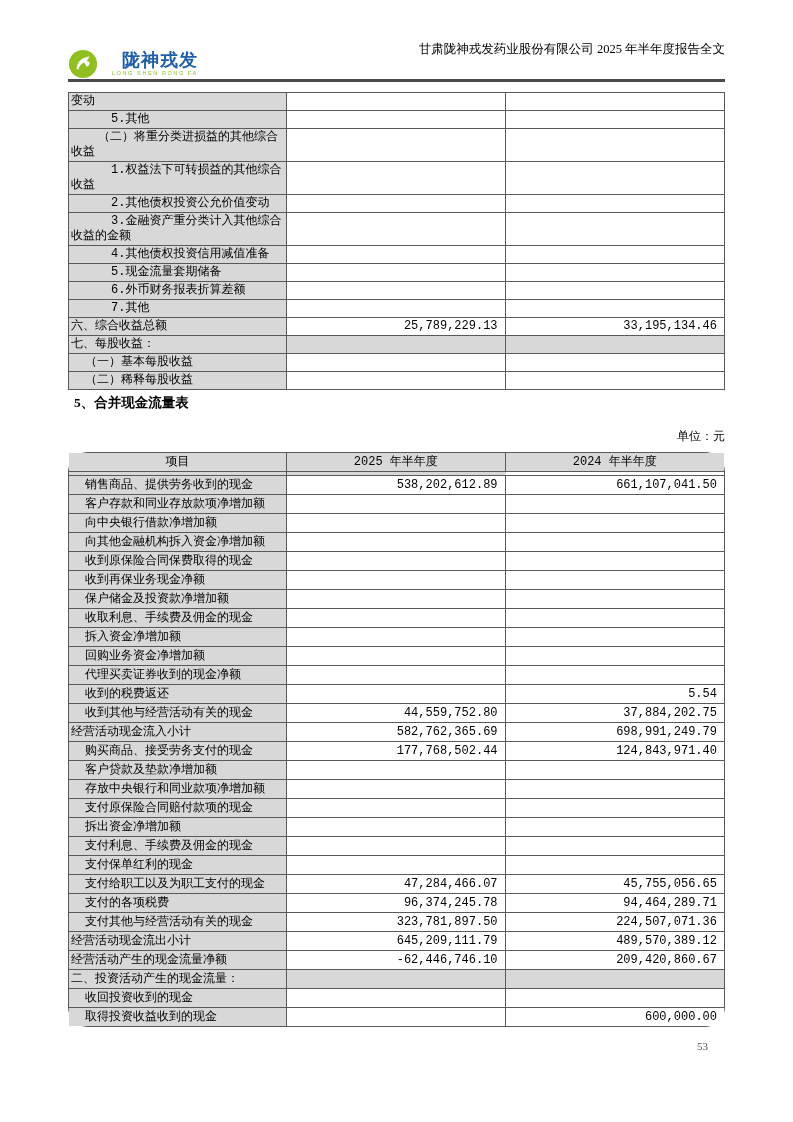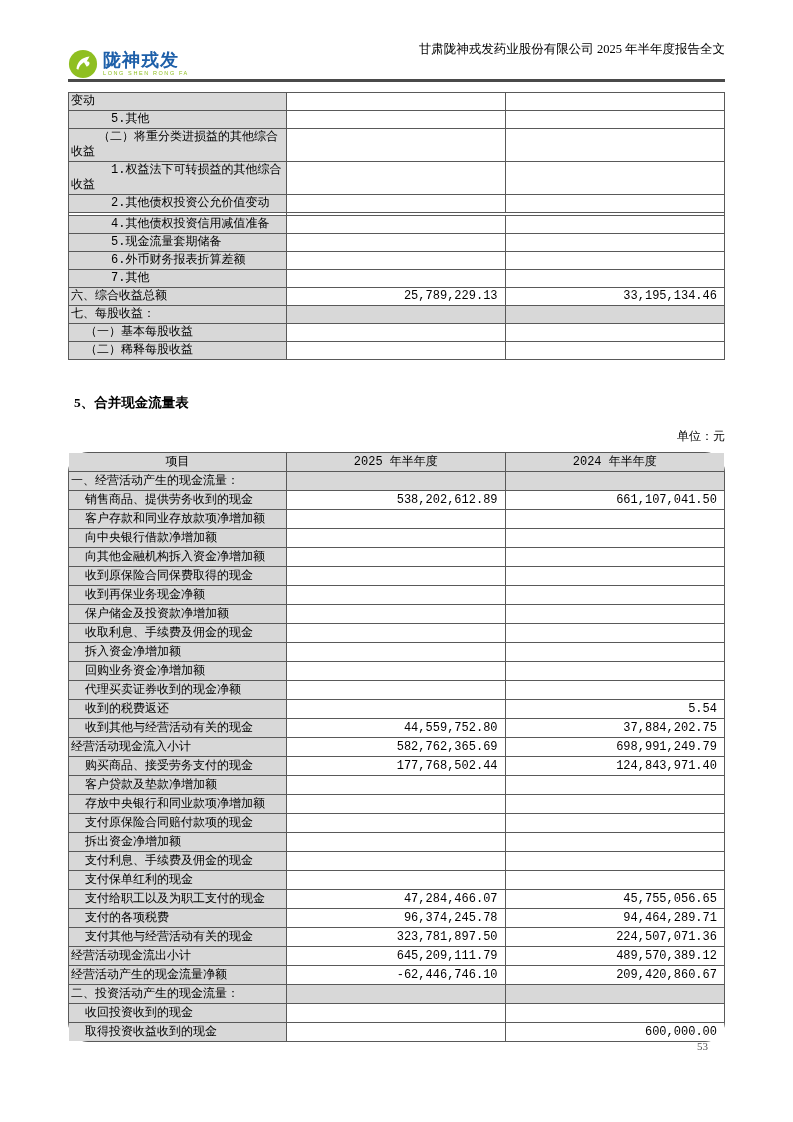--- a/index.html
+++ b/index.html
@@ -10,21 +10,21 @@
     font-family:"Liberation Serif","DejaVu Serif",serif;
     color:#000;
     overflow:hidden;
   }
 
   
   .header{
     position:absolute;left:68px;top:44px;width:657px;height:35px;
     display:flex;justify-content:space-between;align-items:flex-end;
   }
-  .logo{display:flex;align-items:center;gap:5px;}
+  .logo{display:flex;align-items:center;gap:14px;text-align:right;}
   .logo-texts{display:flex;flex-direction:column;line-height:1;}
   .logo-cn{
     font-family:"Liberation Sans","DejaVu Sans",sans-serif;
     font-weight:bold;font-size:18px;color:#1d5fa9;letter-spacing:1px;
   }
   .logo-en{
     font-family:"Liberation Sans","DejaVu Sans",sans-serif;
     font-size:5.5px;color:#8fbf21;letter-spacing:1.6px;margin-top:2px;
   }
   .doc-title{font-size:12.5px;padding-bottom:21px;}
@@ -119,20 +119,21 @@
         <div class="cell item ind3">1.权益法下可转损益的其他综合收益</div>
         <div class="cell val v1"></div>
         <div class="cell val v2"></div>
       </div>
       <div class="trow">
         <div class="cell item ind3">2.其他债权投资公允价值变动</div>
         <div class="cell val v1"></div>
         <div class="cell val v2"></div>
       </div>
       <div class="trow">
+        <div class="cell item ind3">3.金融资产重分类计入其他综合收益的金额</div>
         <div class="cell val v1"></div>
         <div class="cell val v2"></div>
       </div>
       <div class="trow">
         <div class="cell item ind3">4.其他债权投资信用减值准备</div>
         <div class="cell val v1"></div>
         <div class="cell val v2"></div>
       </div>
       <div class="trow">
         <div class="cell item ind3">5.现金流量套期储备</div>
@@ -174,21 +175,20 @@
   <div class="section-title">5、合并现金流量表</div>
   <div class="unit-label">单位：元</div>
 
   <div class="table t2" id="table2">
       <div class="trow th">
         <div class="cell item ind0">项目</div>
         <div class="cell val v1">2025 年半年度</div>
         <div class="cell val v2">2024 年半年度</div>
       </div>
       <div class="trow section">
-        <div class="cell item ind0">一、经营活动产生的现金流量：</div>
         <div class="cell val v1"></div>
         <div class="cell val v2"></div>
       </div>
       <div class="trow">
         <div class="cell item ind1">销售商品、提供劳务收到的现金</div>
         <div class="cell val v1">538,202,612.89</div>
         <div class="cell val v2">661,107,041.50</div>
       </div>
       <div class="trow">
         <div class="cell item ind1">客户存款和同业存放款项净增加额</div>

